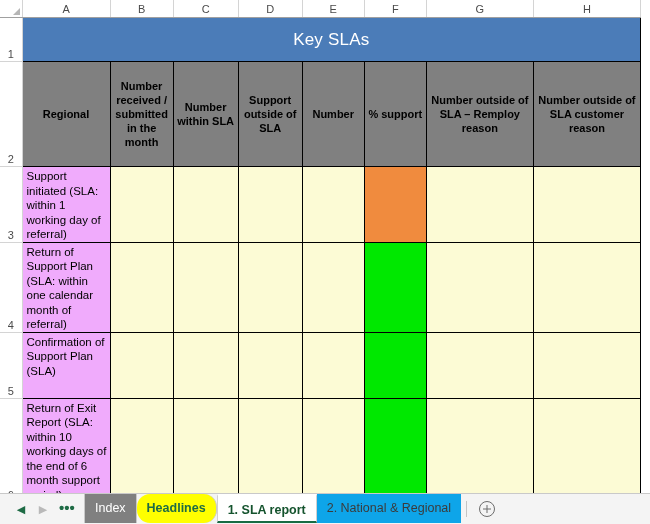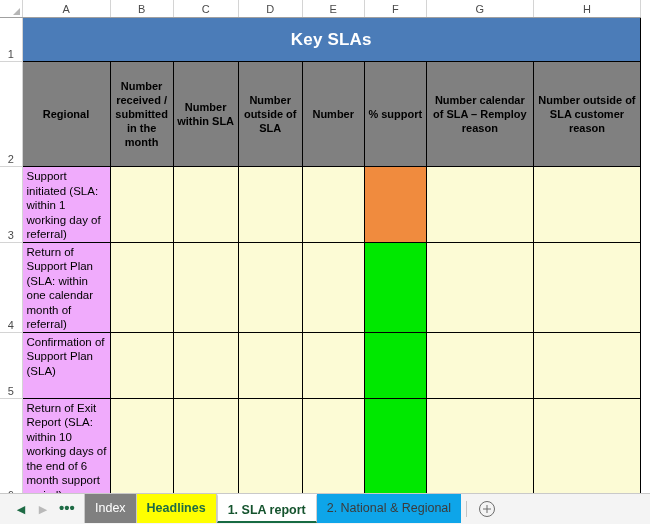--- a/index.html
+++ b/index.html
@@ -95,21 +95,21 @@
     vertical-align: top;
     font-size: 11px;
     color: #000000;
     background: #ffffff;
     overflow: hidden;
   }
 
   td.title {
     background: #4B7CB8;
     color: #ffffff;
-    font-weight: bold;
+    font-weight: normal;
     font-size: 17px;
     text-align: center;
     vertical-align: middle;
     border: 1px solid #000000;
     letter-spacing: 0.2px;
   }
 
   td.hdr {
     background: #808080;
     color: #000000;
@@ -203,20 +203,21 @@
     background: #808080;
     color: #ffffff;
     border-left: 1px solid #c9c9c9;
     border-right: 1px solid #c9c9c9;
   }
   .tab.headlines {
     background: #FFFF00;
     color: #1e6b45;
     font-weight: bold;
     border-right: 1px solid #c9c9c9;
+    border-radius: 13px;
   }
   .tab.active {
     background: #ffffff;
     color: #14532d;
     font-weight: bold;
     border-top: 2px solid #ffffff;
     border-bottom: 2px solid #176b43;
     border-left: 1px solid #d0d0d0;
     border-right: 1px solid #d0d0d0;
   }
@@ -279,24 +280,24 @@
       <tr style="height:44px">
         <td class="rowhead">1</td>
         <td class="cell title" colspan="8">Key SLAs</td>
       </tr>
 
       <tr style="height:105px">
         <td class="rowhead">2</td>
         <td class="cell hdr">Regional</td>
         <td class="cell hdr">Number received / submitted in the month</td>
         <td class="cell hdr">Number within SLA</td>
-        <td class="cell hdr">Number outside of SLA</td>
+        <td class="cell hdr">Support outside of SLA</td>
         <td class="cell hdr">Number</td>
         <td class="cell hdr">% support</td>
-        <td class="cell hdr">Number calendar of SLA – Remploy reason</td>
+        <td class="cell hdr">Number outside of SLA – Remploy reason</td>
         <td class="cell hdr">Number outside of SLA customer reason</td>
       </tr>
 
       <tr style="height:65px">
         <td class="rowhead">3</td>
         <td class="cell act">Support initiated (SLA: within 1 working day of referral)</td>
         <td class="cell val"></td>
         <td class="cell val"></td>
         <td class="cell val"></td>
         <td class="cell val"></td>

